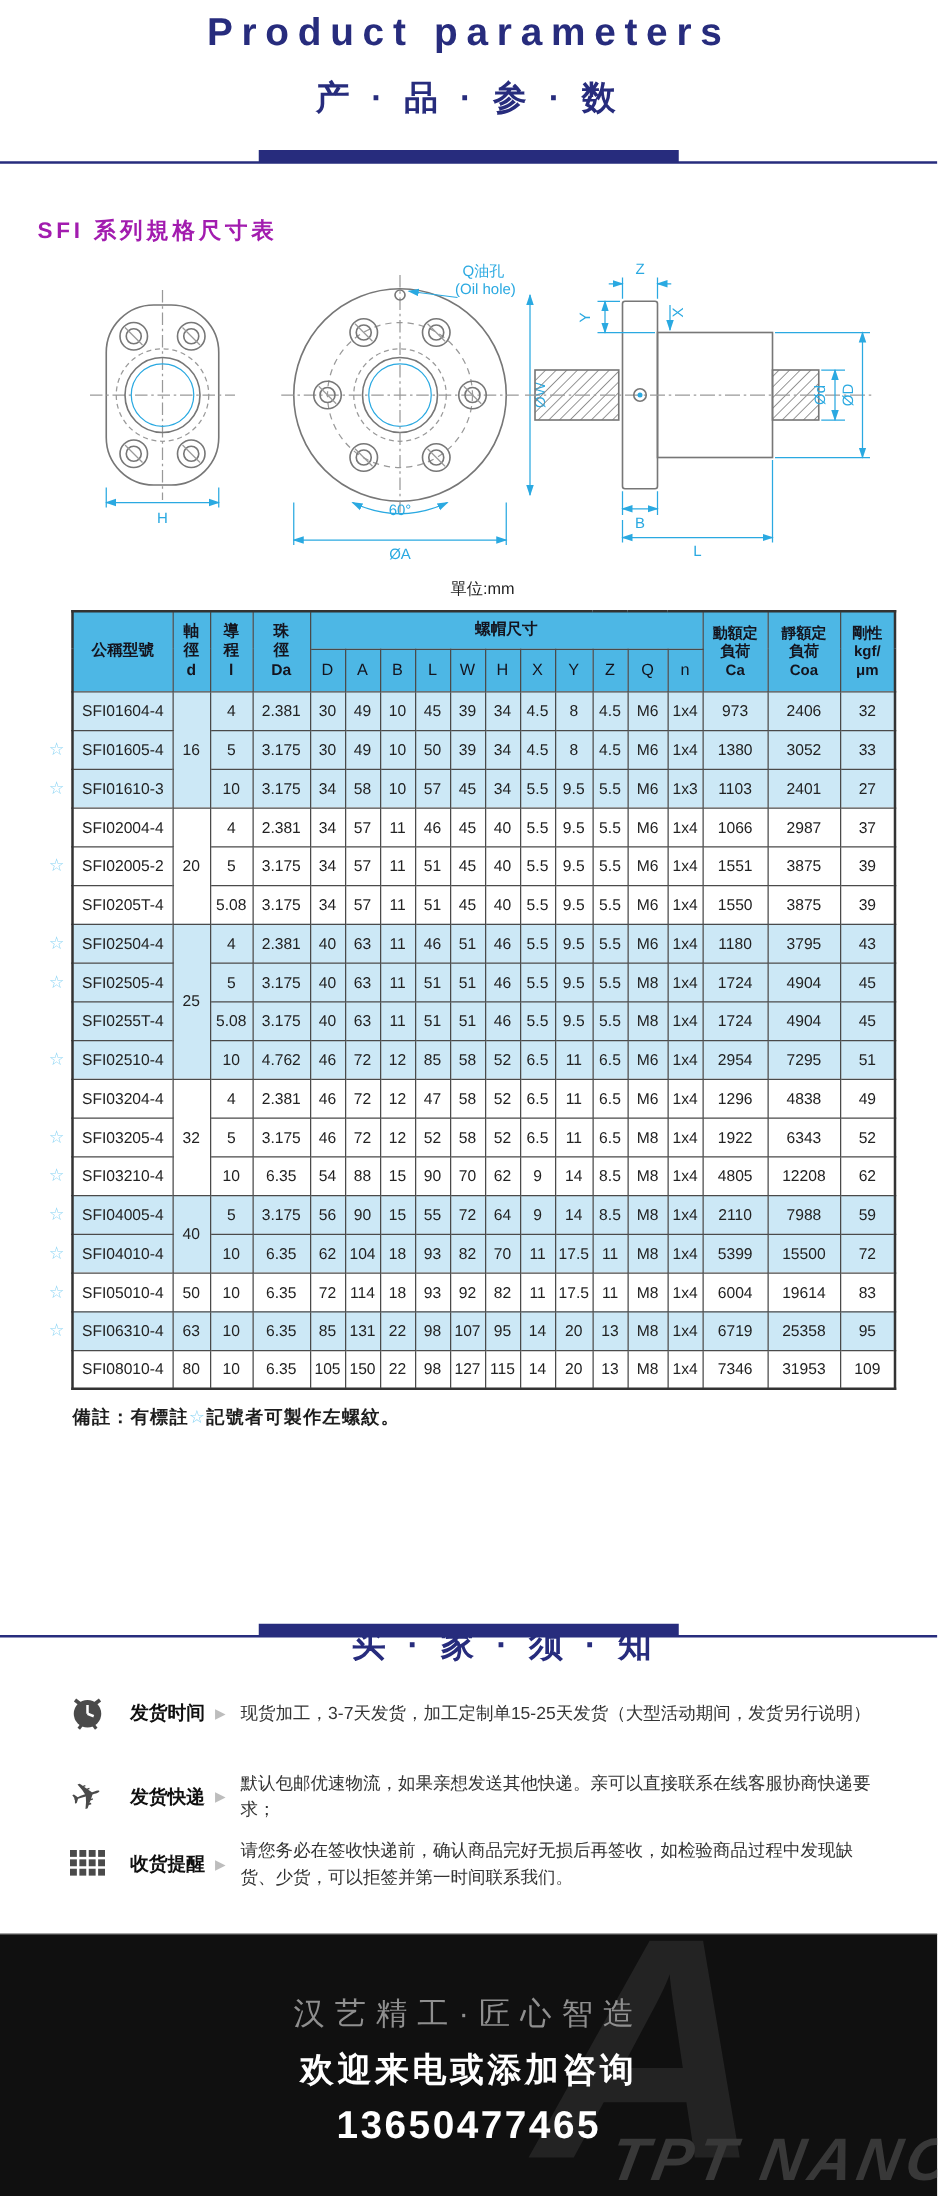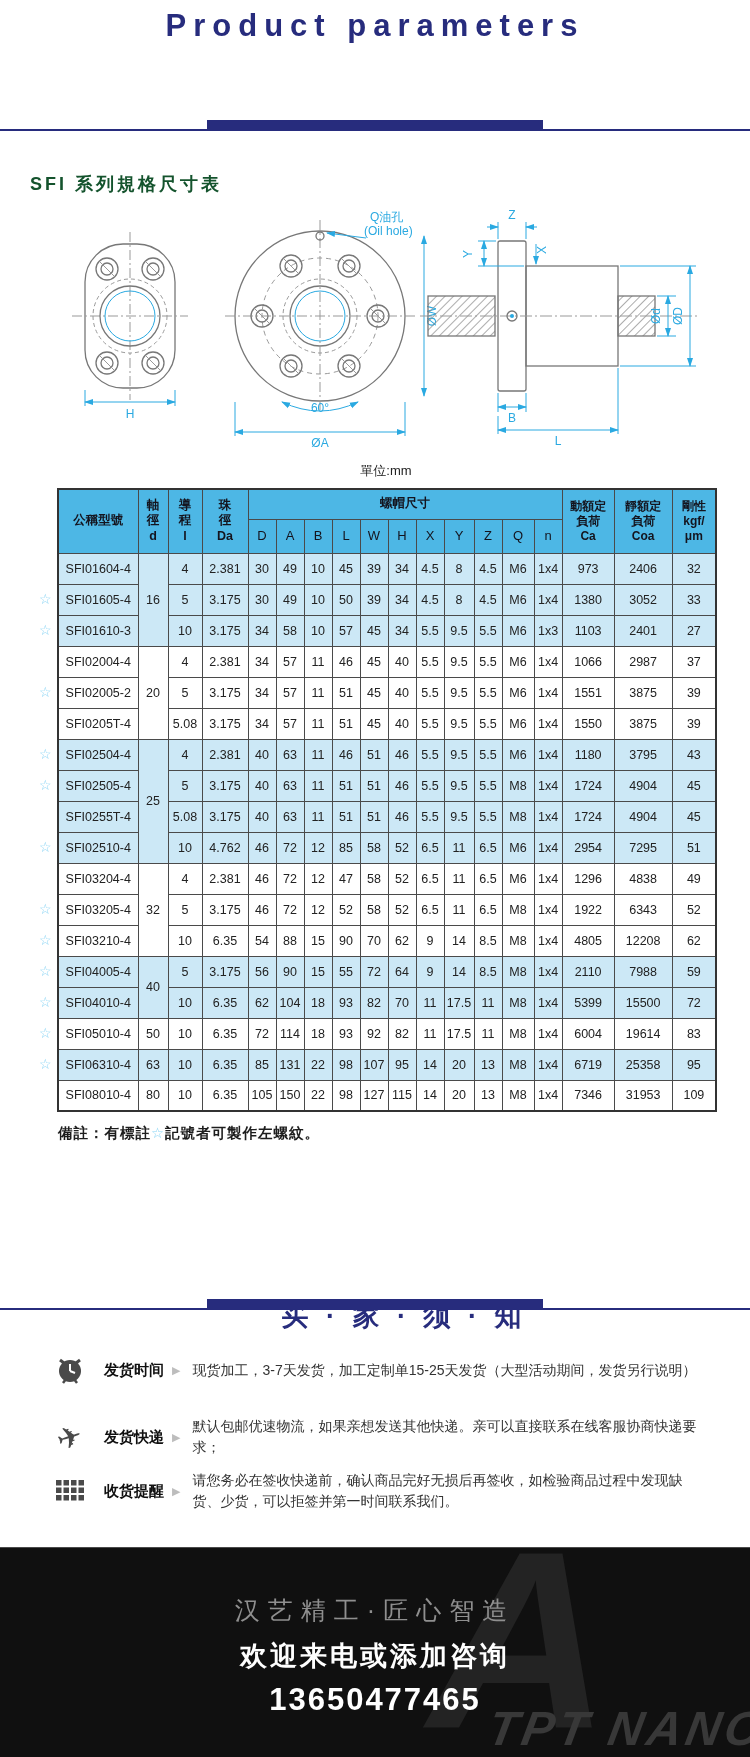--- a/index.html
+++ b/index.html
@@ -14,21 +14,21 @@
   #hero-en{top:8px;} #hero-cn{top:60px;}
   #buyer-en{top:1172px;} #buyer-cn{top:1298px;margin-left:29px;}
 
   .divider{position:absolute;left:0;width:100%;height:12px;}
   .divider .dv-line{position:absolute;bottom:0;left:0;width:100%;height:2px;background:#272c7d;}
   .divider .dv-bar{position:absolute;bottom:1px;left:50%;transform:translateX(-50%);
                    width:336px;height:10px;background:#272c7d;}
   #divider-top{top:119px;} #divider-buyer{top:1298px;}
 
   .section-title{position:absolute;top:172px;left:30px;font-size:18px;font-weight:700;
-                 color:#14532d;letter-spacing:3px;}
+                 color:#a21caf;letter-spacing:3px;}
 
   
   .diagram{position:absolute;top:206px;left:0;}
   .unit-label{position:absolute;top:462px;left:57px;width:658px;text-align:center;
               font-size:13px;color:#222;}
 
   
   .table-wrap{position:absolute;top:488px;left:57px;width:658px;}
   table.spec{border-collapse:collapse;table-layout:fixed;width:658px;border:2px solid #333;}
   table.spec th,table.spec td{border:1px solid #4a4a4a;text-align:center;vertical-align:middle;
@@ -75,20 +75,21 @@
   .dlt{stroke:#999;fill:none;stroke-width:1px;}
   .dlc{stroke:#2aa9e1;fill:none;stroke-width:1px;}
   text.ctx{fill:#2aa9e1;font-size:12px;font-family:"Liberation Sans",sans-serif;}
 </style>
 </head>
 <body>
 
 <div class="page">
 
   <div class="hero-en" id="hero-en">Product parameters</div>
+  <div class="hero-cn" id="hero-cn">产 · 品 · 参 · 数</div>
   <div class="divider" id="divider-top">
     <div class="dv-line"></div>
     <div class="dv-bar"></div>
   </div>
 
   <div class="section-title">SFI 系列規格尺寸表</div>
 
   <svg class="diagram" width="750" height="276" viewBox="0 0 750 276">
     <defs>
       <pattern id="hatch" width="6" height="6" patternUnits="userSpaceOnUse" patternTransform="rotate(45)">

